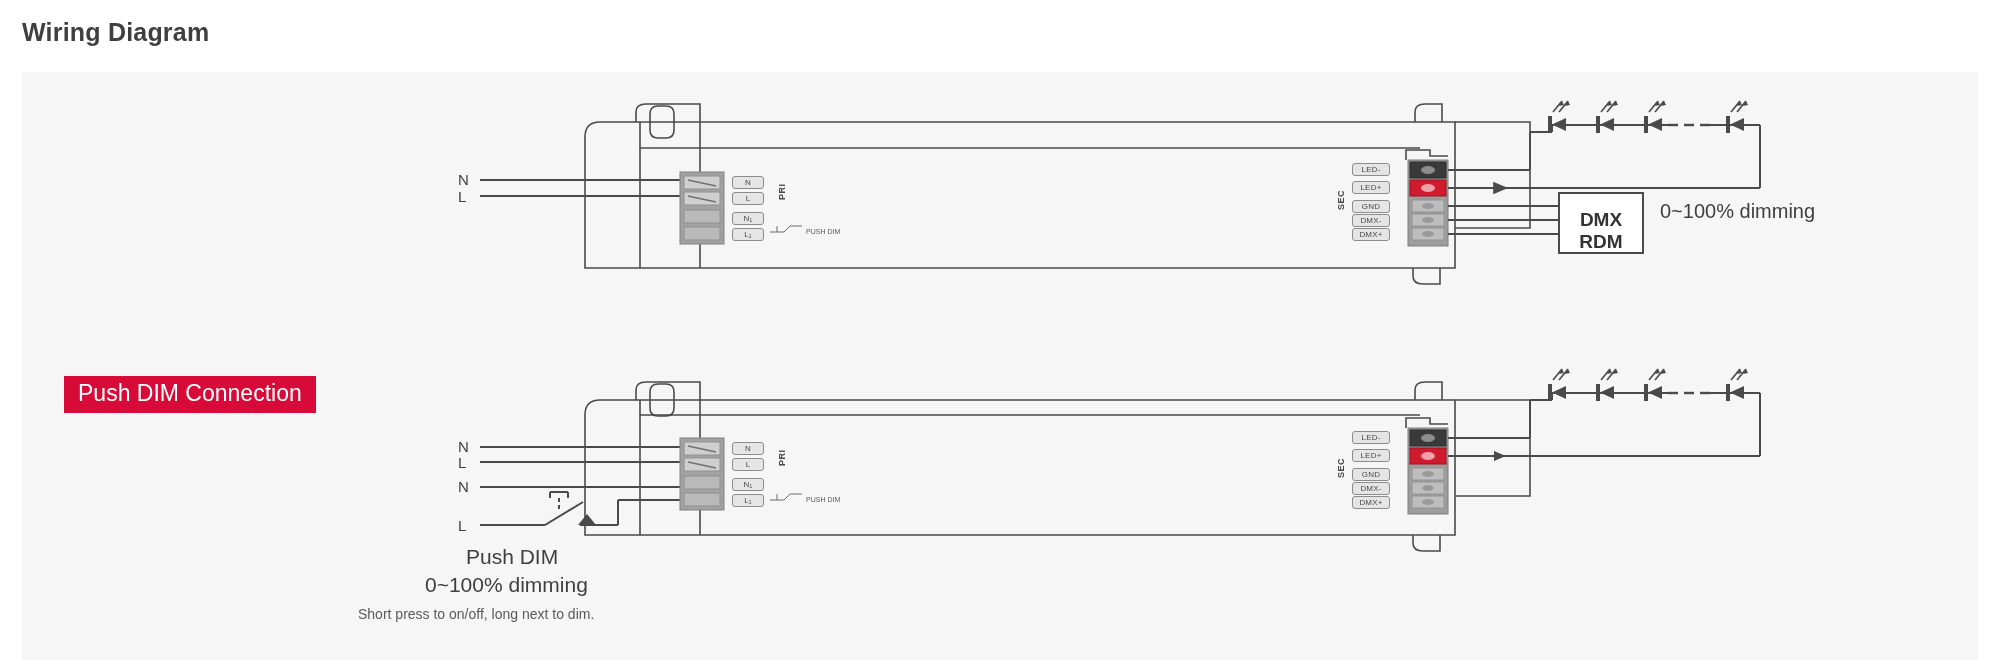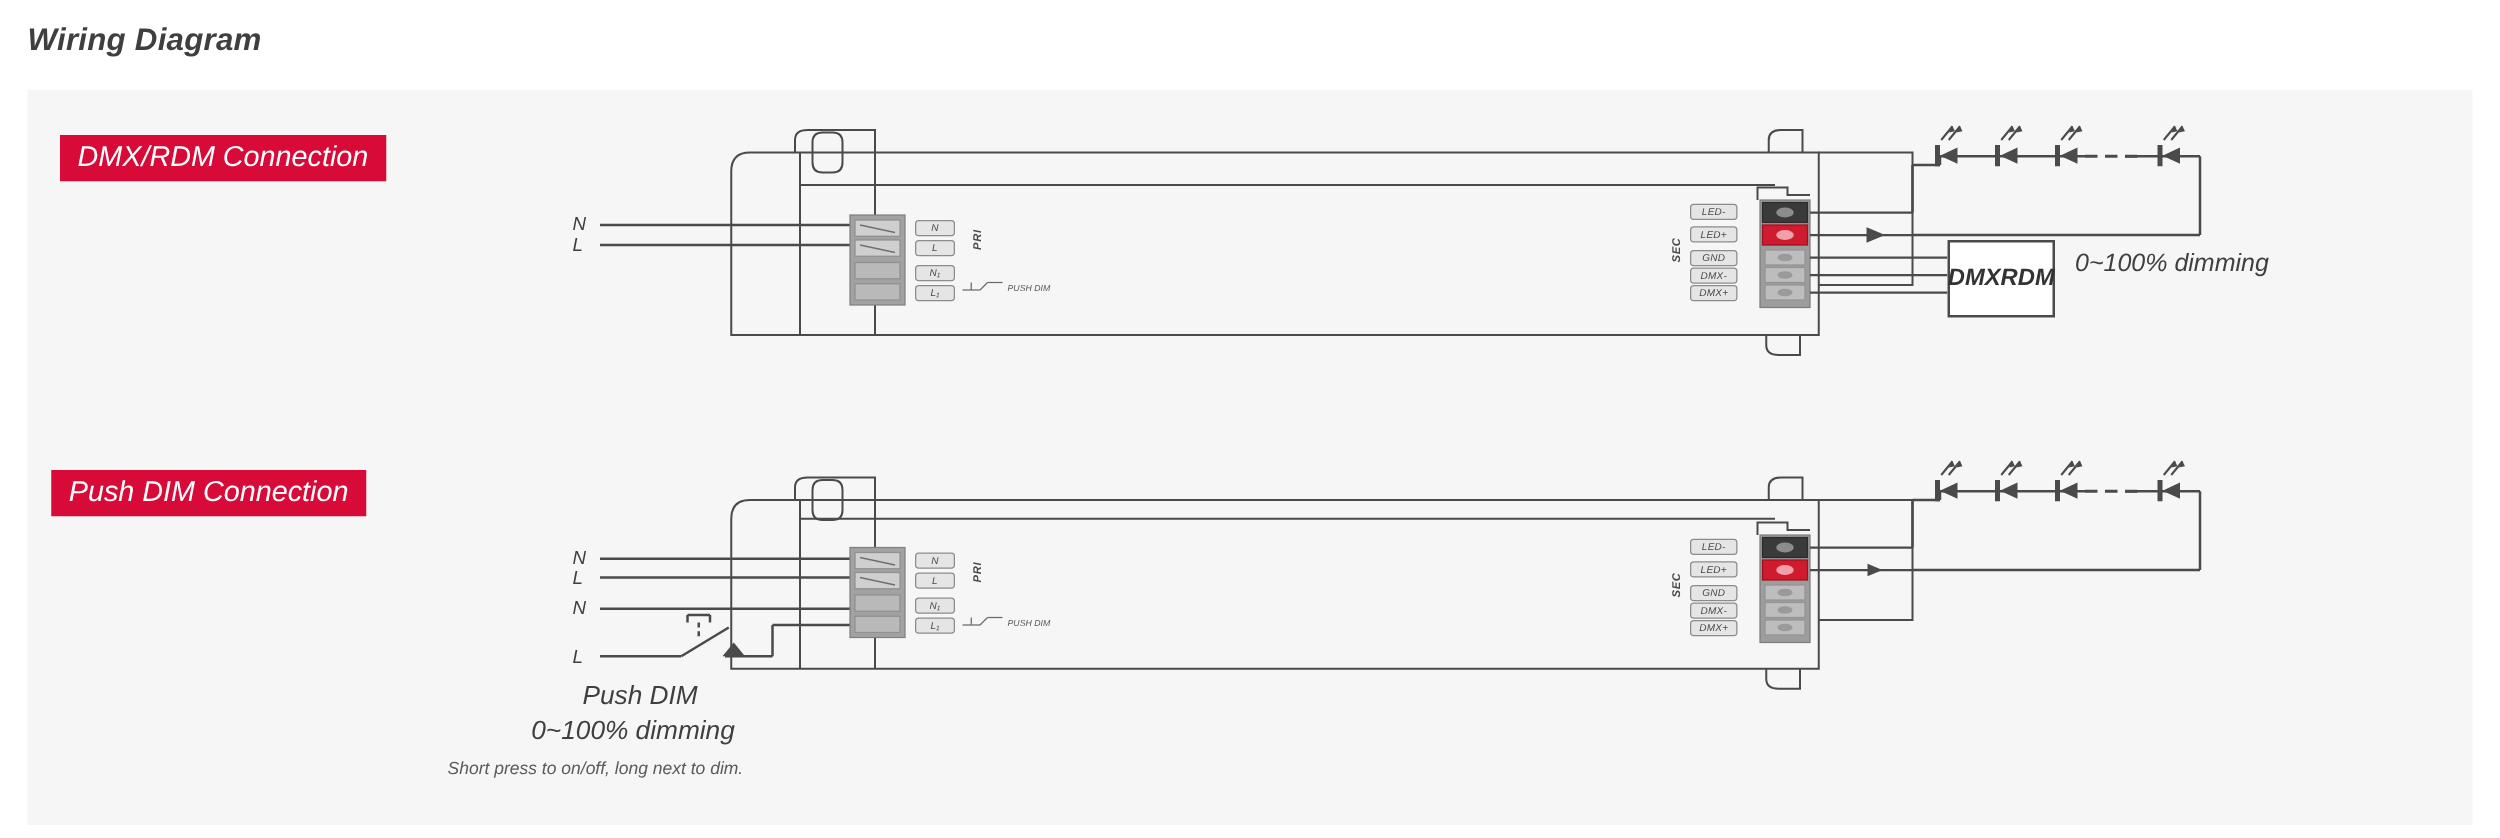--- a/index.html
+++ b/index.html
@@ -3,21 +3,21 @@
 <meta charset="utf-8">
 <style>
   html,body{margin:0;padding:0;}
   body{
     width:2000px;height:670px;
     background:#ffffff;
     font-family:"Liberation Sans","DejaVu Sans",sans-serif;
     color:#3a3a3a;
     overflow:hidden;
   }
-  .page{position:relative;width:2000px;height:474px;font-style:italic;}
+  .page{position:relative;width:2000px;height:474px;}
 
   
   .page-title{
     position:absolute;left:22px;top:18px;
     font-size:25px;font-weight:bold;color:#3f3f3f;
     letter-spacing:.2px;
   }
 
   
   .panel{
@@ -30,37 +30,37 @@
   .badge{
     position:absolute;
     background:#d80a38;
     color:#ffffff;
     font-size:23px;
     padding:6px 14px 8px 14px;
     white-space:nowrap;
     line-height:1;
   }
   #badge-dmx{left:48px;top:108px;}
-  #badge-push{left:41px;top:376px;}
+  #badge-push{left:64px;top:376px;}
   .lbl{position:absolute;font-size:15px;color:#3f3f3f;white-space:nowrap;}
 
   
   svg.layer{position:absolute;left:0;top:0;width:2000px;height:670px;pointer-events:none;}
 
   
   .cap-lg{position:absolute;font-size:21px;color:#3f3f3f;white-space:nowrap;}
   .cap-md{position:absolute;font-size:20px;color:#3f3f3f;white-space:nowrap;}
   .cap-sm{position:absolute;font-size:14px;color:#5a5a5a;white-space:nowrap;}
 
   
   .dmxbox{
     position:absolute;left:1558px;top:192px;
     width:82px;height:58px;
     border:2px solid #4a4a4a;background:#ffffff;
-    display:flex;flex-direction:row;align-items:center;justify-content:center;
+    display:flex;flex-direction:column;align-items:center;justify-content:flex-end;
     font-size:19px;font-weight:bold;color:#333;line-height:1.12;
   }
 
   
   .pad{
     position:absolute;
     border:1px solid #8c8c8c;border-radius:3px;
     background:#e5e5e5;
     font-size:8px;color:#4a4a4a;
     display:flex;align-items:center;justify-content:center;
@@ -82,21 +82,20 @@
 </style>
 </head>
 <body>
 
 <div class="page">
 
   <div class="page-title">Wiring Diagram</div>
 
   <div class="panel"></div>
 
-  <div class="badge" id="badge-dmx">DMX/RDM Connection</div>
   <div class="badge" id="badge-push">Push DIM Connection</div>
 
   <svg class="layer" viewBox="0 0 2000 670" xmlns="http://www.w3.org/2000/svg">
     <defs>
       <g id="led-sym">
 
         <polygon points="18,0 18,13 4,6.5" fill="#4a4a4a"></polygon>
         <rect x="0" y="-2" width="4" height="17" fill="#4a4a4a"></rect>
 
         <line x1="5" y1="-6" x2="14" y2="-17" stroke="#4a4a4a" stroke-width="1.6"></line>

